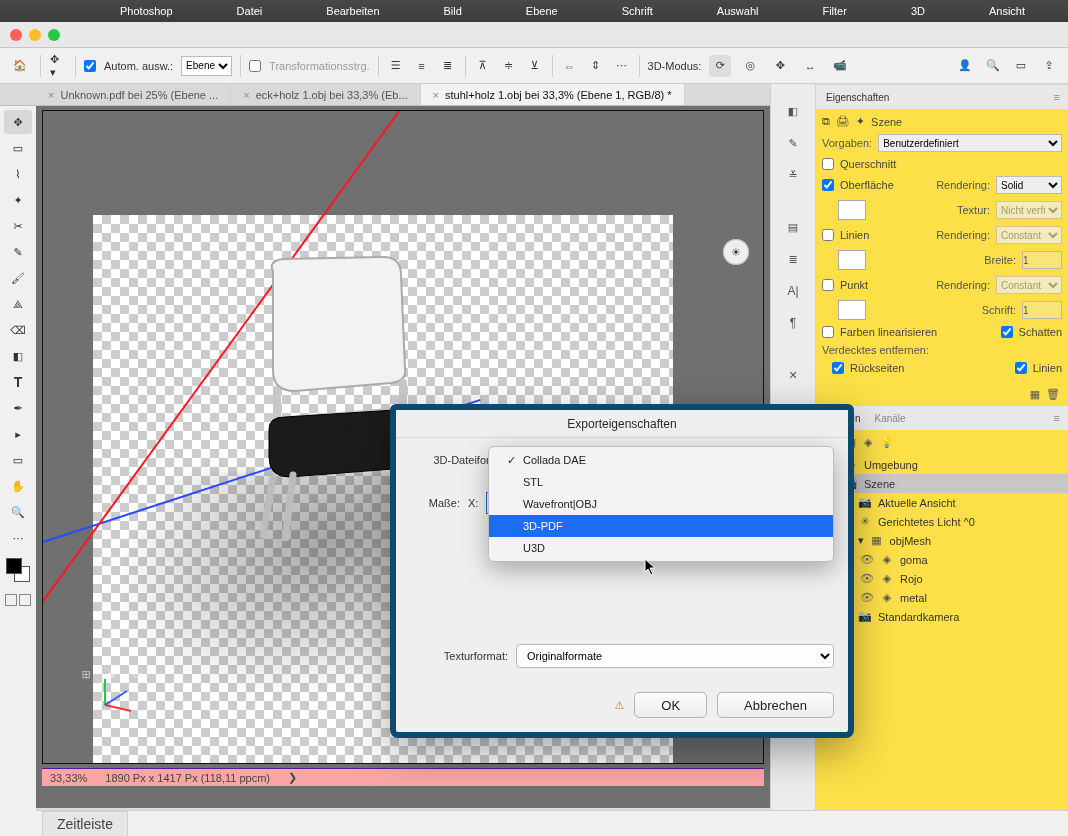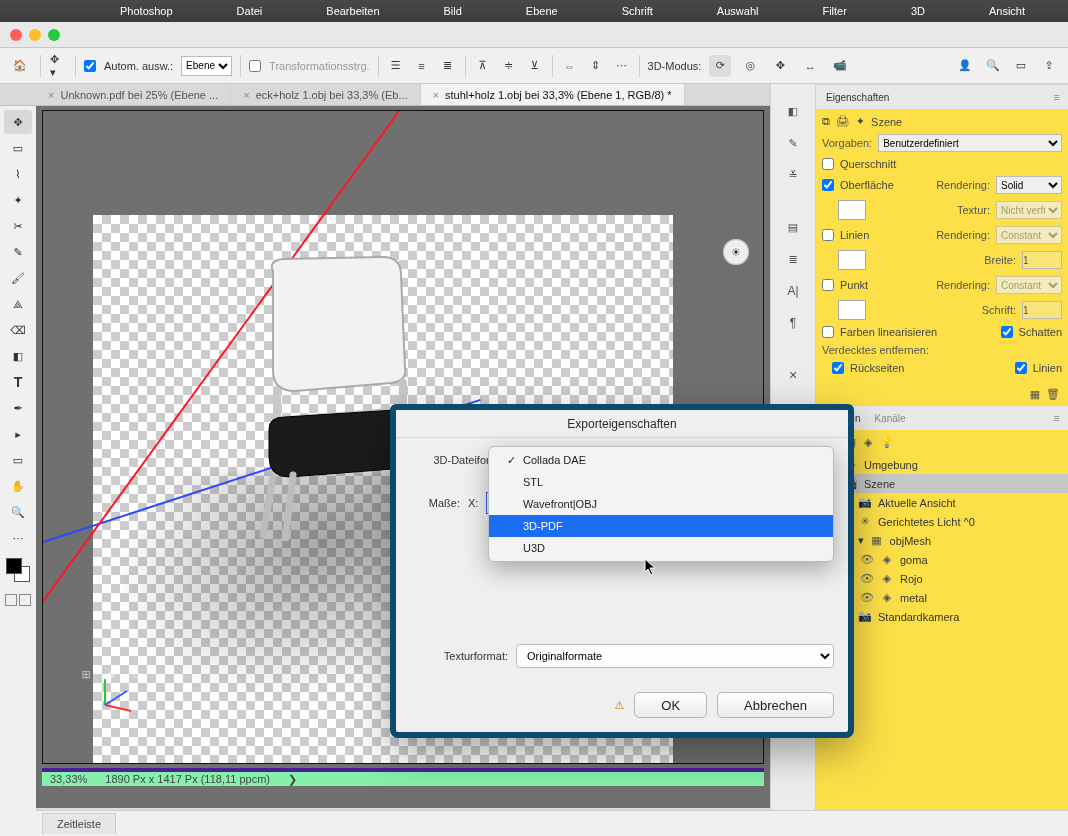--- a/index.html
+++ b/index.html
@@ -51,21 +51,21 @@
   repeating-conic-gradient(#ccc 0 25%, #fff 0 50%) 0 0/18px 18px; }
 .chair { position:absolute; left:190px; top:140px; width:230px; height:290px; }
 .chair svg{width:100%;height:100%;}
 .shadow{ position:absolute; left:60px; top:360px; width:420px; height:230px; background:radial-gradient(ellipse at 50% 30%, rgba(0,0,0,.35), rgba(0,0,0,0) 70%); transform:skewX(-20deg); filter:blur(4px);}
 .axis-x{ position:absolute; left:0; top:430px; width:460px; height:2px; background:#2a49ff; transform-origin:left center; transform:rotate(-18deg);}
 .axis-z{ position:absolute; left:370px; top:-20px; width:800px; height:2px; background:#ff1523; transform-origin:left center; transform:rotate(126deg);}
 .gizmo{ position:absolute; left:54px; bottom:50px; width:40px; height:40px; }
 .sunbtn{position:absolute; right:14px; top:128px; width:26px;height:26px;border-radius:50%;background:#eee;display:flex;align-items:center;justify-content:center;color:#333;box-shadow:0 0 0 1px #bbb inset;}
 .cvtools{position:absolute;left:34px;top:554px;display:flex;gap:8px;color:#fff;opacity:.6;}
 .cvtools span{width:18px;height:18px;display:inline-flex;align-items:center;justify-content:center;}
-.status{ position:absolute; left:6px; right:6px; bottom:22px; height:18px; background:#86efac; border-top:4px solid #4c1d95; display:flex; align-items:center; padding:0 8px; gap:18px; font-size:10px; color:#444;}
+.status{ position:absolute; left:6px; right:6px; bottom:22px; height:18px; background:#fca5a5; border-top:1px solid #4c1d95; display:flex; align-items:center; padding:0 8px; gap:18px; font-size:10px; color:#444;}
 
 
 .rightcol{ position:absolute; right:0; top:84px; width:298px; bottom:0; display:flex; }
 .iconstrip{ width:46px; background:#ececec; border-left:1px solid #cfcfcf; display:flex; flex-direction:column; align-items:center; padding-top:16px; gap:10px; border-right:1px solid #d2d2d2; }
 .iconstrip .ic{ width:26px; height:22px; display:flex; align-items:center; justify-content:center; color:#555;}
 .iconstrip .gap{height:10px;}
 .iconstrip .txt{font-size:12px;}
 .panels{ flex:1; background:#fde047; display:flex; flex-direction:column;}
 .panel{ border-top:1px solid #d7d7d7;}
 .panelhead{ height:24px; display:flex; align-items:center; padding:0 8px; background:#e8e8e8; gap:10px;}
@@ -83,21 +83,21 @@
 .layerlist{ overflow:auto; flex:1;}
 .layeritem{ display:flex; align-items:center; gap:6px; padding:3px 8px; font-size:11px; color:#333;}
 .layeritem.sel{ background:#c7c7c7;}
 .layeritem .ico{ width:14px; text-align:center; color:#555;}
 .layeritem .eye{ width:14px; color:#666;}
 .indent1{padding-left:22px;} .indent2{padding-left:44px;}
 .threedbtns{display:flex;gap:6px;justify-content:flex-end;padding:4px 8px;color:#555;}
 
 
 .bottombar{position:absolute; left:36px; right:0; bottom:0; height:26px; background:#f0f0f0; border-top:1px solid #cfcfcf; display:flex; align-items:center; padding:0 6px;}
-.bottombar .btab{ padding:4px 14px; background:#e6e6e6; border:1px solid #cfcfcf; border-bottom:none; font-size:11px; color:#444;}
+.bottombar .btab{ padding:4px 14px; background:#e6e6e6; border:1px solid #cfcfcf; border-bottom:none; font-size:14px; color:#444;}
 
 
 .dialog{ position:absolute; left:390px; top:404px; width:464px; background:#efefef; border:6px solid #0c4a6e; border-radius:6px 6px 8px 8px; box-shadow:0 14px 40px rgba(0,0,0,.35);}
 .dialog .dtitle{ height:28px; display:flex; align-items:center; justify-content:center; font-size:12px; color:#2a2a2a; border-bottom:1px solid #d9d9d9;}
 .dialog .body{ padding:10px 14px 14px; display:flex; flex-direction:column; gap:20px;}
 .dialog .frow{ display:flex; align-items:center; gap:8px; font-size:11px; color:#333;}
 .dialog .frow .flabel{ width:98px; text-align:right;}
 .dialog select.big{ flex:1; height:24px; border:1px solid #b9b9b9; border-radius:4px; background:#fdfdfd; font-size:11px; padding:2px 6px;}
 .dialog input.small{ width:48px; height:22px; border:1px solid #2f67d8; background:#e9f1ff; padding:0 4px; font-size:11px;}
 .dialog .btns{ display:flex; justify-content:flex-end; align-items:center; gap:10px; padding-top:4px;}

